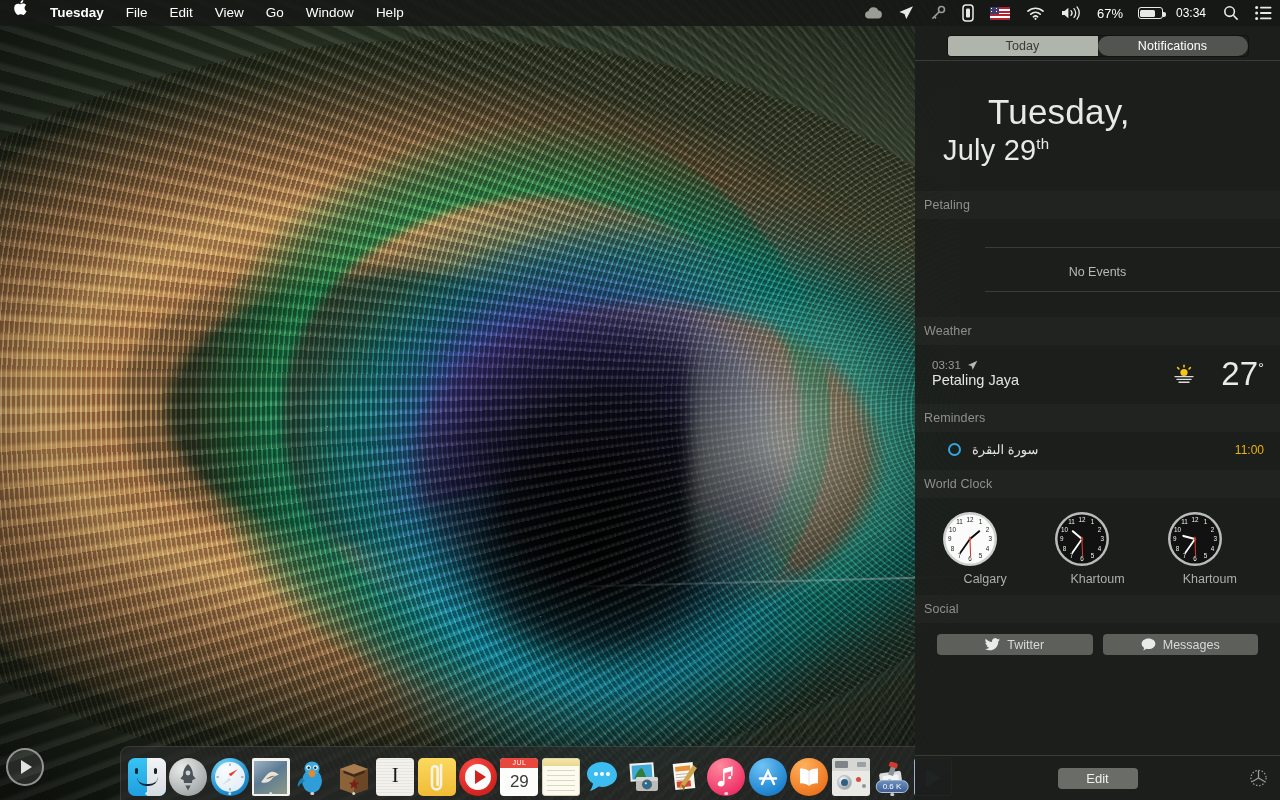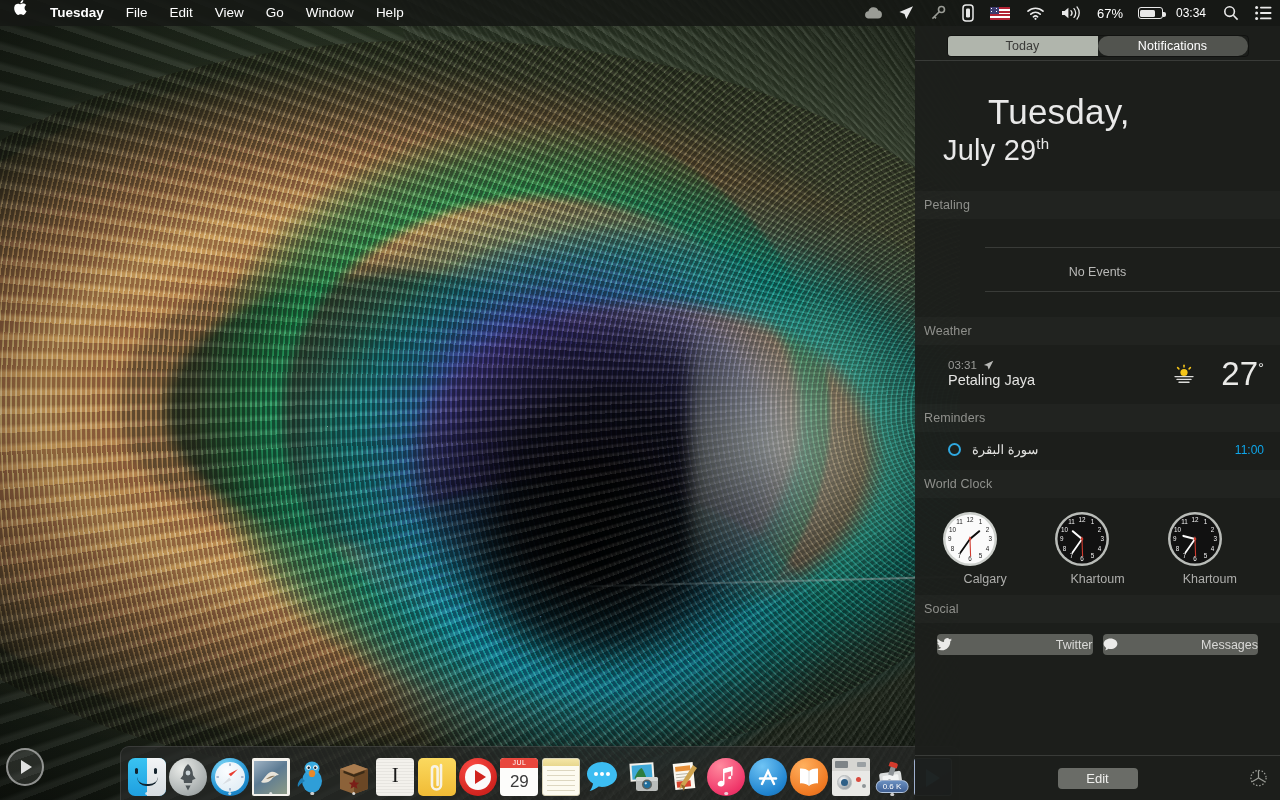--- a/index.html
+++ b/index.html
@@ -198,41 +198,41 @@
   .date-block .l2 { font-size:29px; color:#e9e9e9; font-weight:300; line-height:1.24; letter-spacing:.2px; }
   .sup { font-size:15px; vertical-align:super; }
 
   .sec-hdr { font-size:12.5px; color:#8f908c; padding:7px 0 7px 9px;
     background:rgba(255,255,255,.022); letter-spacing:.1px; }
 
   .cal-widget { height:98px; position:relative; }
   .cal-line { position:absolute; left:70px; right:0; height:1px; background:rgba(255,255,255,.13); }
   .cal-noev { position:absolute; left:0; right:0; text-align:center; font-size:12.5px; color:#b9b9b7; }
 
-  .weather { display:flex; align-items:center; padding:12px 16px 14px 33px; }
+  .weather { display:flex; align-items:center; padding:12px 16px 14px 17px; }
   .w-left { flex:1; }
   .w-time { font-size:11.5px; color:#9a9b98; display:flex; align-items:center; gap:6px; }
   .w-city { font-size:14.5px; color:#e4e4e2; margin-top:1px; }
   .w-right { display:flex; align-items:center; gap:25px; }
   .w-temp { font-size:33px; font-weight:300; color:#eaeae8; line-height:1; }
   .w-deg { font-size:15px; vertical-align:super; font-weight:300; }
 
   .rem-row { display:flex; align-items:center; padding:10px 16px 13px 33px; }
   .rem-circ { width:13px; height:13px; border:2px solid #2fa8e0; border-radius:50%; flex:0 0 auto; }
   .rem-txt { flex:1; font-size:13px; color:#e2e2e0; padding-left:11px;
     direction:rtl; text-align:left; }
-  .rem-time { font-size:12px; color:#0ea5e9; }
+  .rem-time { font-size:12px; color:#eab308; }
 
   .clocks { display:flex; justify-content:space-around; padding:12px 14px 9px; }
   .clock-cell { width:88px; text-align:center; }
   .clock-name { font-size:12.5px; color:#aeaeac; margin-top:4px; }
 
   .social { display:flex; gap:10px; padding:11px 22px 14px; }
   .sbtn { flex:1; height:21px; background:#5d5f5a; border-radius:4px;
-    display:flex; align-items:center; justify-content:space-between; gap:7px;
+    display:flex; align-items:center; justify-content:center; gap:7px;
     font-size:12.5px; color:#d9d9d7; }
 
   .calc-pad { height:12px; }
 
   #nc-foot { height:45px; border-top:1px solid rgba(255,255,255,.13);
     display:flex; align-items:center; justify-content:center; position:relative; }
   .edit-btn { width:80px; height:21px; background:#6a6c67; border-radius:4px;
     display:flex; align-items:center; justify-content:center; font-size:13px; color:#f0f0ee; }
   .gear-btn { position:absolute; right:12px; top:50%; transform:translateY(-50%); }
 

